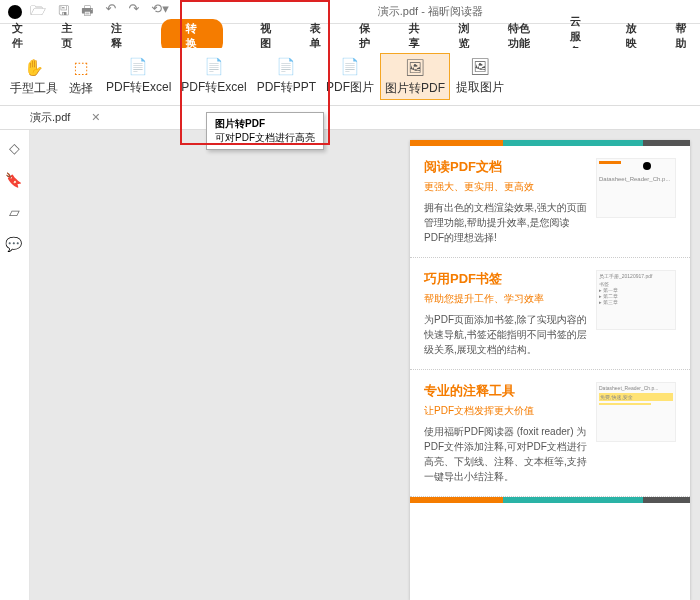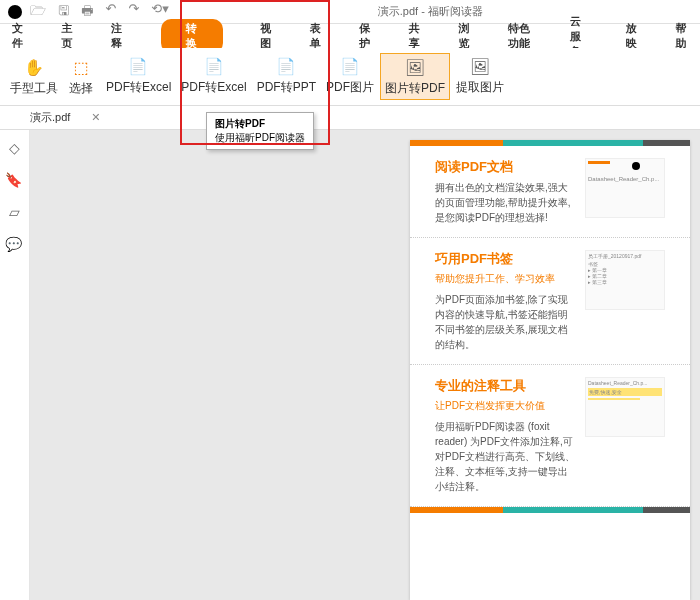--- a/index.html
+++ b/index.html
@@ -26,21 +26,21 @@
 .tab-close { color: #888; cursor: pointer; }
 .workspace { display: flex; height: calc(600px - 24px - 24px - 58px - 24px); }
 .sidebar { width: 30px; background: #fff; border-right: 1px solid #e5e5e5; display: flex; flex-direction: column; align-items: center; gap: 16px; padding-top: 10px; color: #666; }
 .sidebar span { cursor: pointer; font-size: 14px; }
 .content { flex: 1; background: #e8e8e8; display: flex; justify-content: flex-end; overflow: hidden; }
 .page { width: 280px; background: #fff; margin: 10px 10px 0 0; box-shadow: 0 1px 3px rgba(0,0,0,0.2); padding: 0; }
 .page-stripe { height: 6px; display: flex; }
 .page-stripe span:nth-child(1) { flex: 2; background: #f57c00; }
 .page-stripe span:nth-child(2) { flex: 3; background: #2ab3a6; }
 .page-stripe span:nth-child(3) { flex: 1; background: #555; }
-.section { padding: 12px 25px; border-bottom: 1px dotted #ccc; display: flex; gap: 8px; justify-content: flex-end; }
+.section { padding: 12px 14px; border-bottom: 1px dotted #ccc; display: flex; gap: 8px; justify-content: flex-end; }
 .section-text { flex: 1; }
 .section h3 { color: #f57c00; font-size: 13px; font-weight: bold; margin-bottom: 4px; }
 .section .sub { color: #f57c00; font-size: 10px; margin-bottom: 6px; }
 .section p { color: #555; font-size: 10px; line-height: 1.5; }
 .section-thumb { width: 80px; height: 60px; background: #fafafa; border: 1px solid #eee; position: relative; font-size: 6px; color: #888; padding: 2px; }
 .thumb-orange-bar { height: 3px; background: #f57c00; width: 30%; }
 .thumb-dot { width: 8px; height: 8px; background: #000; border-radius: 50%; position: absolute; top: 3px; right: 24px; }
 .thumb-yellow { background: #ffe375; padding: 1px; margin: 2px 0; font-size: 5px; }
 </style>
 </head>
@@ -117,41 +117,42 @@
 <div class="tabbar">
   <div class="tab">
     <span>演示.pdf</span>
     <span class="tab-close">✕</span>
   </div>
 </div>
 
 <div class="redbox"></div>
 <div class="tooltip" style="left:206px; top:112px;">
   <div style="font-weight:bold">图片转PDF</div>
-  <div>使用福昕PDF阅读器</div>
+  <div>可对PDF文档进行高亮</div>
 </div>
 
 <div class="workspace">
   <div class="sidebar">
     <span>◇</span>
     <span>🔖</span>
     <span>▱</span>
     <span>💬</span>
   </div>
   <div class="content">
     <div class="page">
       <div class="page-stripe">
           <span></span>
           <span></span>
           <span></span>
         </div>
 
       <div class="section">
         <div class="section-text">
           <h3>阅读PDF文档</h3>
+          <div class="sub">更强大、更实用、更高效</div>
           <p>拥有出色的文档渲染效果,强大的页面管理功能,帮助提升效率,是您阅读PDF的理想选择!</p>
         </div>
         <div class="section-thumb">
           <div class="thumb-orange-bar"></div>
           <div class="thumb-dot"></div>
           <div style="margin-top:12px">Datasheet_Reader_Ch.p...</div>
         </div>
       </div>
 
       <div class="section">

